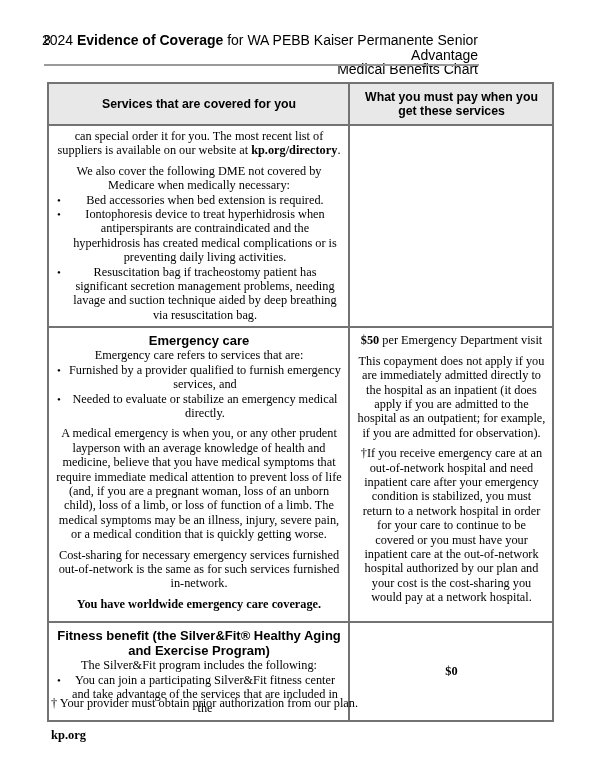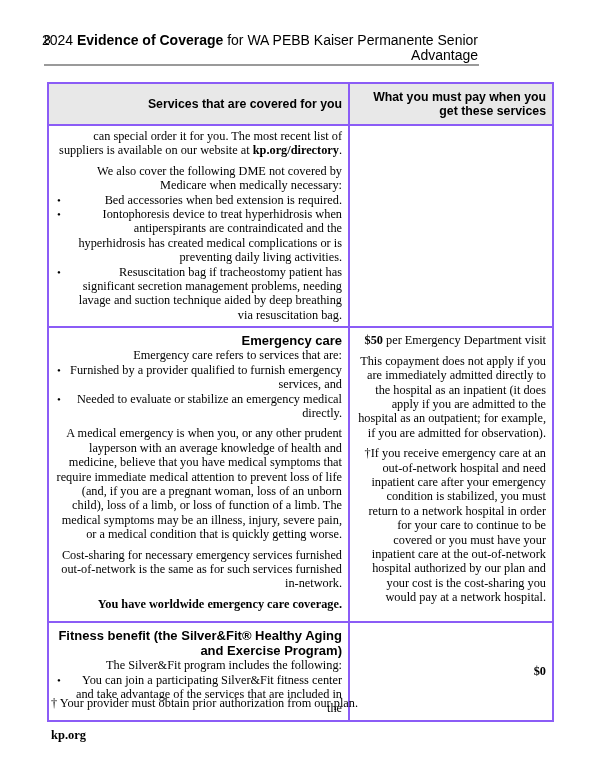--- a/index.html
+++ b/index.html
@@ -2,21 +2,21 @@
 <html><head>
 <meta charset="utf-8">
 <style>
   html, body { margin: 0; padding: 0; background: #ffffff; }
   body { width: 600px; height: 776px; position: relative; overflow: hidden; color: #000; }
   .page-num { position: absolute; left: 44px; top: 33px; font-family: "Liberation Sans", sans-serif; font-size: 12px; }
   .running-head { position: absolute; right: 122px; top: 33px; width: 440px; text-align: right; font-family: "Liberation Sans", sans-serif; font-size: 14px; line-height: 14.5px; }
   .running-head .rh-line2 { display: block; }
   .rule { position: absolute; left: 44px; top: 64px; width: 435px; height: 1.5px; background: #9a9a9a; }
   .doc-table { position: absolute; left: 47px; top: 82px; width: 507px; border: 2.5px solid #5e5e5e; border-collapse: collapse; table-layout: fixed; }
-  .doc-table td, .doc-table th { border: 2px solid #8b5cf6; vertical-align: top; padding: 3px 6px 4px 7px; font-family: "Liberation Serif", serif; font-size: 12.3px; line-height: 14.4px; text-align: right; }
+  .doc-table td, .doc-table th { border: 2px solid #737373; vertical-align: top; padding: 3px 6px 4px 7px; font-family: "Liberation Serif", serif; font-size: 12.3px; line-height: 14.4px; text-align: center; }
   .doc-table td.right-col, .doc-table th.right-col { border-left: 1.5px solid #5e5e5e; }
   .doc-table th { background: #e8e8e8; font-family: "Liberation Sans", sans-serif; font-weight: bold; font-size: 12.3px; line-height: 14px; }
   .doc-table th.left-head { vertical-align: middle; padding-top: 10px; padding-bottom: 10px; }
   .doc-table th.right-head { padding-top: 6px; padding-bottom: 6px; }
   .col-left { width: 301px; }
   p { margin: 0 0 6px 0; }
   p.last { margin-bottom: 0; }
   ul { margin: 0 0 6px 0; padding: 0; list-style: none; }
   ul li { position: relative; padding-left: 12px; }
   ul li::before { content: "\2022"; position: absolute; left: 1px; top: 0; font-size: 11px; }
@@ -25,20 +25,21 @@
   .footnotes { position: absolute; left: 51px; top: 696px; font-family: "Liberation Serif", serif; font-size: 12.3px; line-height: 14.5px; }
   .footer-site { position: absolute; left: 51px; top: 728px; font-family: Liberation Serif, serif; font-weight: bold; font-size: 12.5px; }
 </style>
 </head>
 <body>
 
 <div class="page-num">8</div>
 
 <div class="running-head">
   <span>2024 </span><b>Evidence of Coverage</b><span> for WA PEBB Kaiser Permanente Senior Advantage</span>
+  <span class="rh-line2">Medical Benefits Chart</span>
 </div>
 
 <div class="rule"></div>
 
 <table class="doc-table">
   <colgroup>
       <col class="col-left">
       <col>
     </colgroup>
   <tbody>

